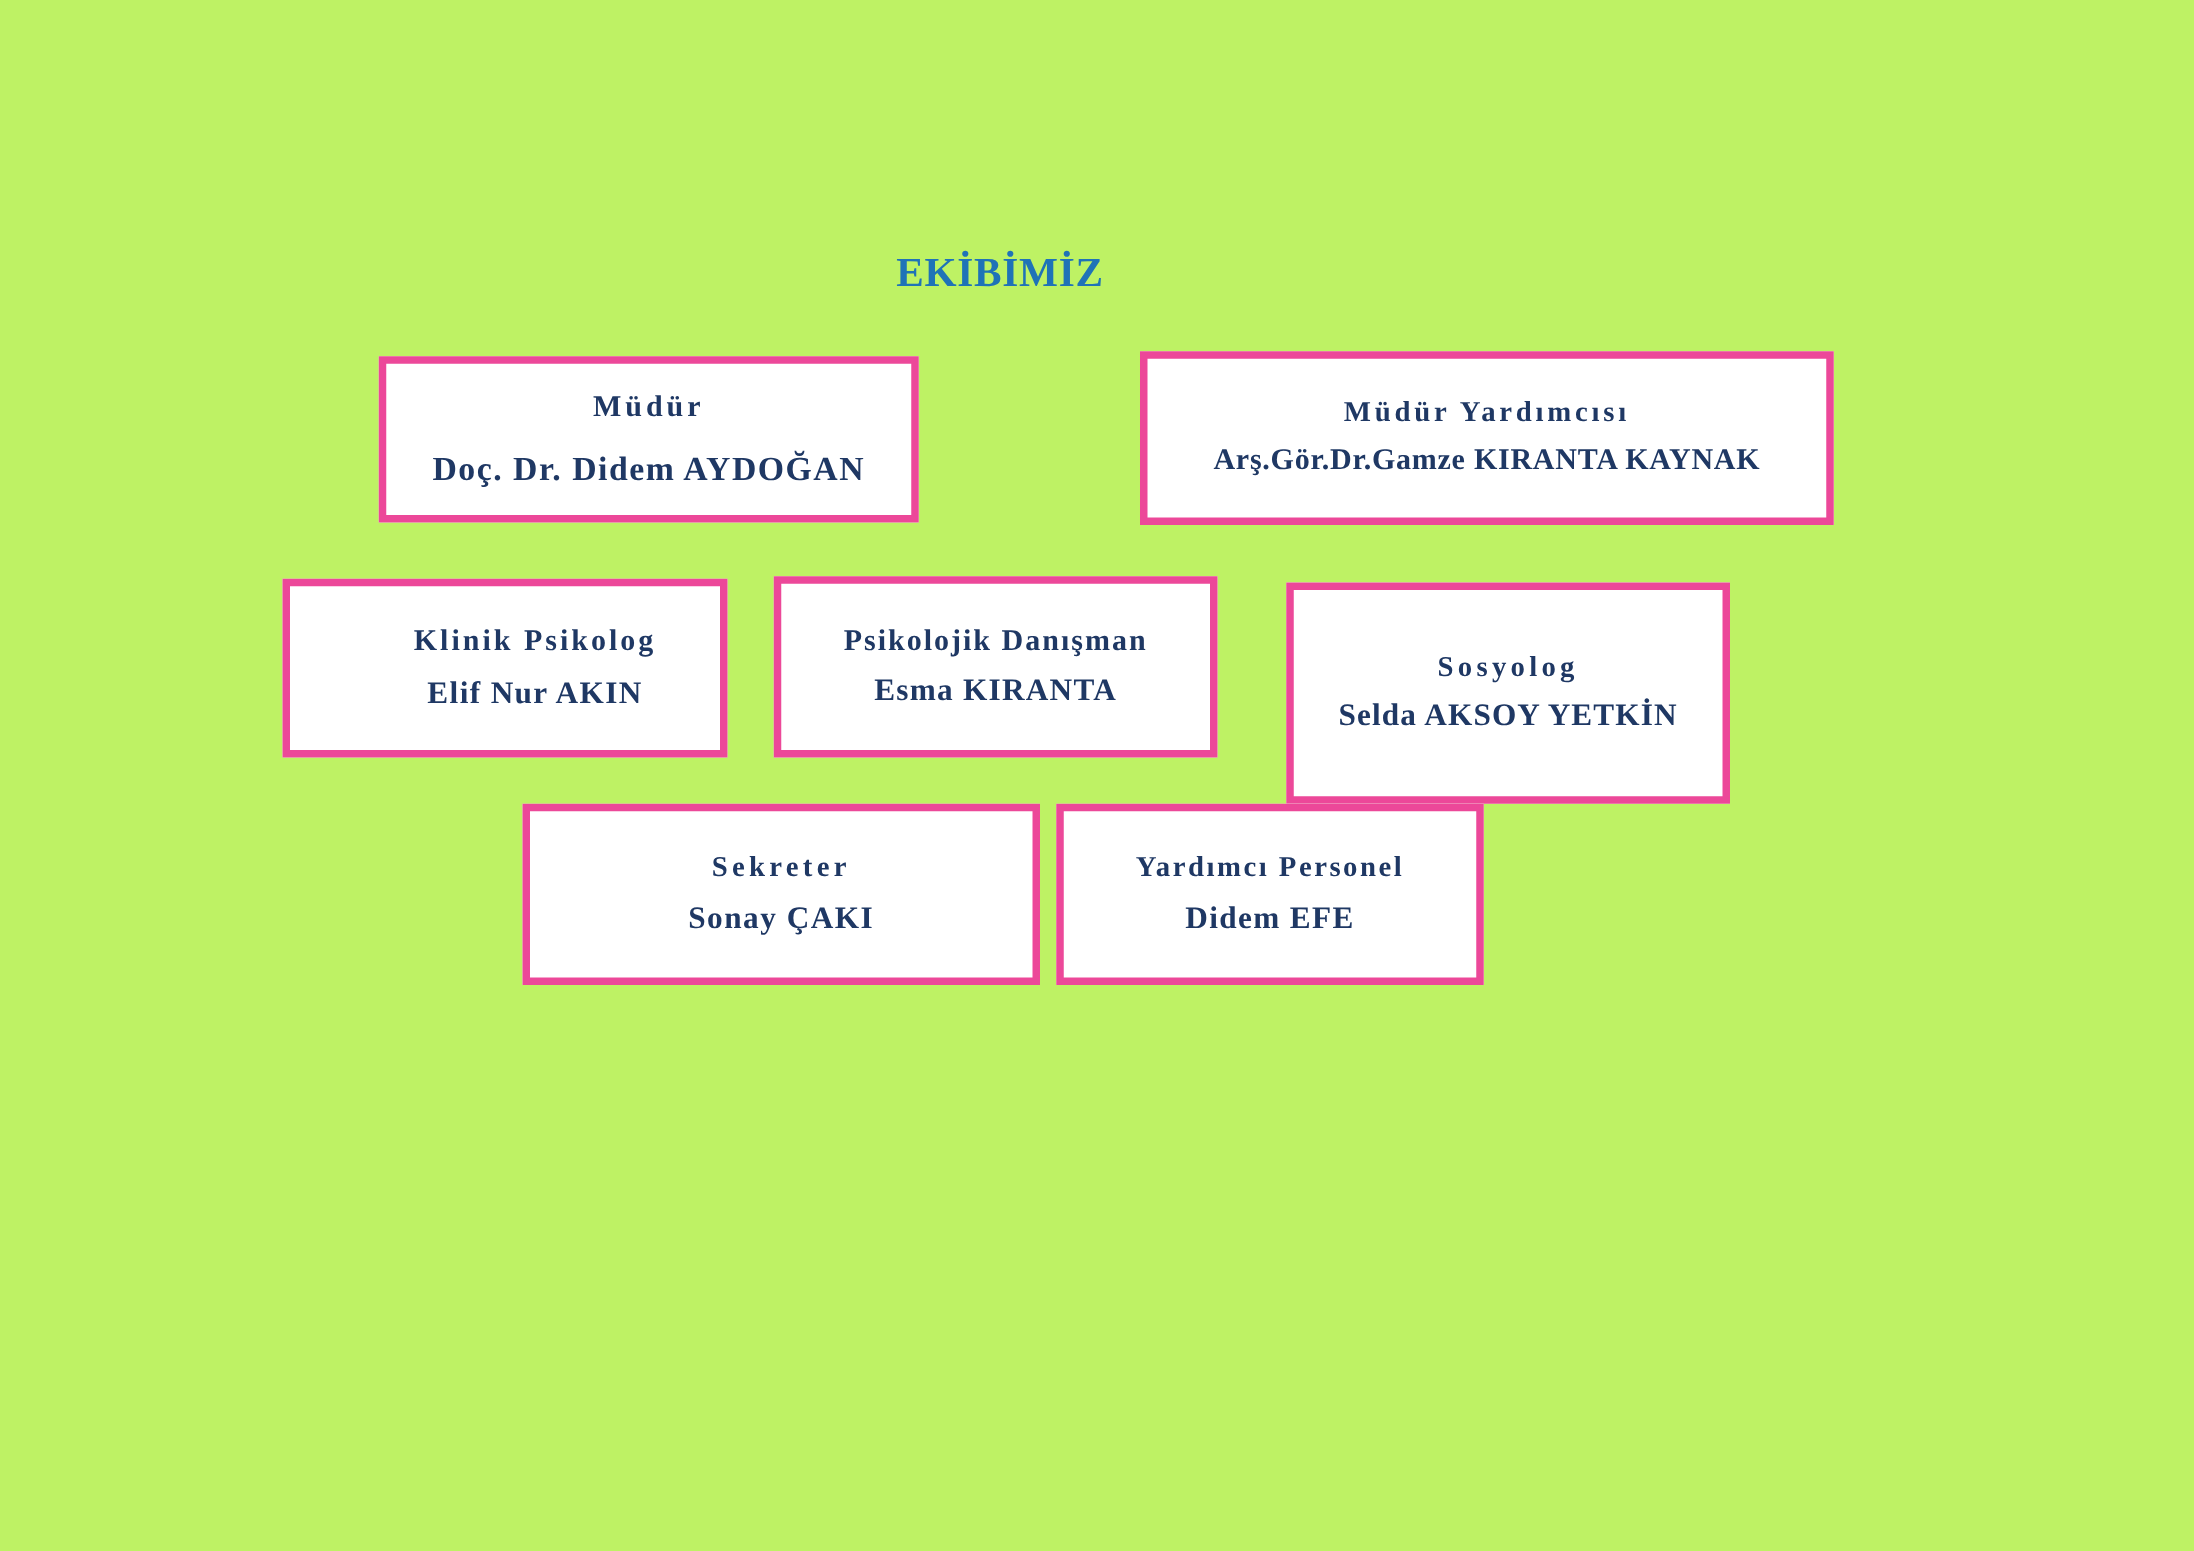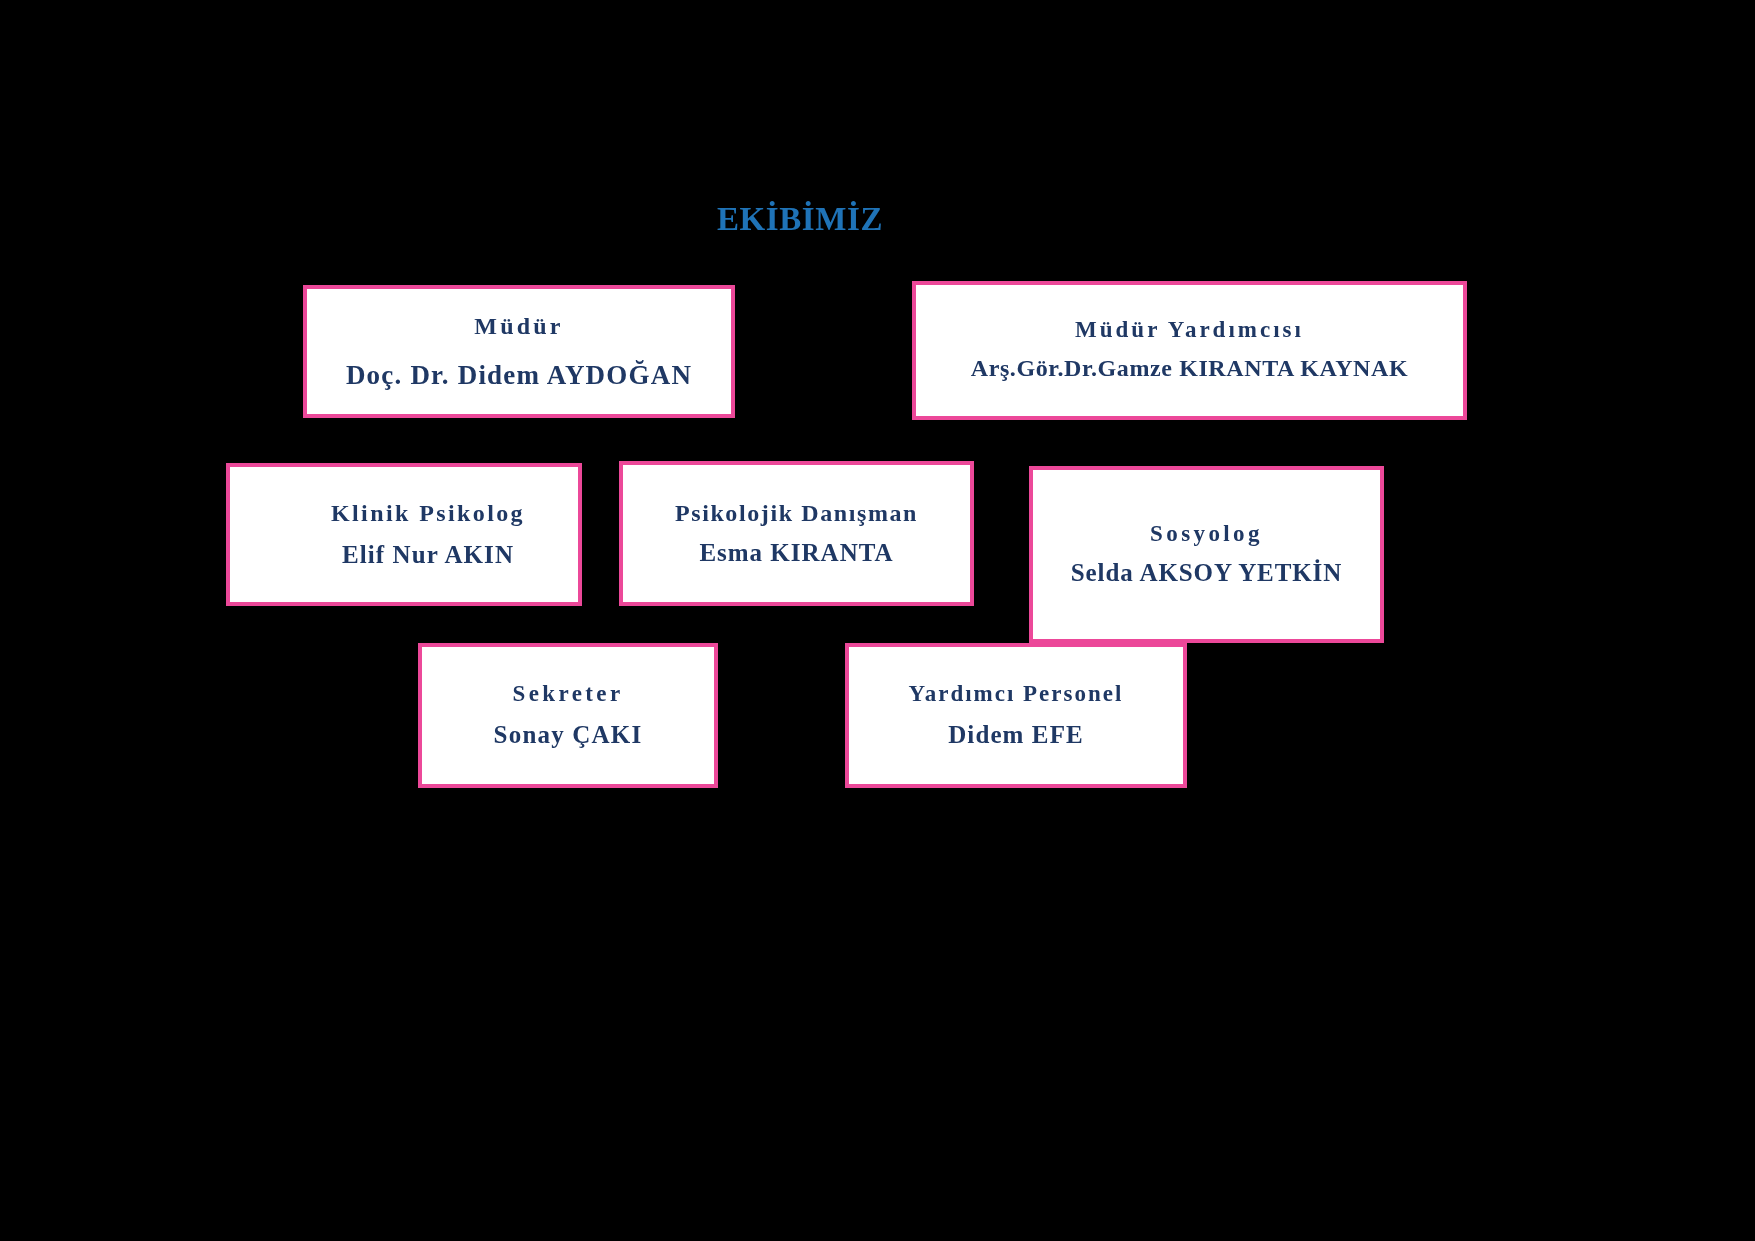--- a/index.html
+++ b/index.html
@@ -14,21 +14,21 @@
     font-family: "Liberation Serif", "DejaVu Serif", serif;
     -webkit-font-smoothing: antialiased;
     overflow: hidden;
     position: relative;
   }
 
   .page {
     position: relative;
     width: 1755px;
     height: 1241px;
-    background: #000000;
+    background: #bef264;
   }
 
   
   .org-title {
     position: absolute;
     left: 0;
     top: 201px;
     width: 1600px;
     text-align: center;
     font-family: "Liberation Serif", "DejaVu Serif", serif;
@@ -37,21 +37,21 @@
     letter-spacing: 0.6px;
     color: #1f73b7;
     white-space: nowrap;
   }
 
   
   .node {
     position: absolute;
     box-sizing: border-box;
     background: #ffffff;
-    border: 4px solid #ec4899;
+    border: 6px solid #ec4899;
     display: flex;
     flex-direction: column;
     align-items: center;
     justify-content: center;
     text-align: center;
     color: #1f3864;
     font-family: "Liberation Serif", "DejaVu Serif", serif;
     font-weight: bold;
     line-height: 1.05;
   }
@@ -102,21 +102,21 @@
   #node-danisman .role { font-size: 24px; letter-spacing: 1.6px; }
   #node-danisman .person { font-size: 25px; letter-spacing: 1px; }
 
   #node-sosyolog {
     left: 1029px; top: 466px; width: 355px; height: 177px;
   }
   #node-sosyolog .role { font-size: 23px; letter-spacing: 3.4px; margin-bottom: 14px; }
   #node-sosyolog .person { font-size: 25px; letter-spacing: 0.9px; }
 
   #node-sekreter {
-    left: 418px; top: 643px; width: 300px; height: 145px;
+    left: 418px; top: 643px; width: 414px; height: 145px;
   }
   #node-sekreter .role { font-size: 23px; letter-spacing: 3.4px; margin-bottom: 16px; }
   #node-sekreter .person { font-size: 25px; letter-spacing: 1.2px; }
 
   #node-yardimci {
     left: 845px; top: 643px; width: 342px; height: 145px;
   }
   #node-yardimci .role { font-size: 23px; letter-spacing: 2px; margin-bottom: 16px; }
   #node-yardimci .person { font-size: 25px; letter-spacing: 1.1px; }
 </style>

